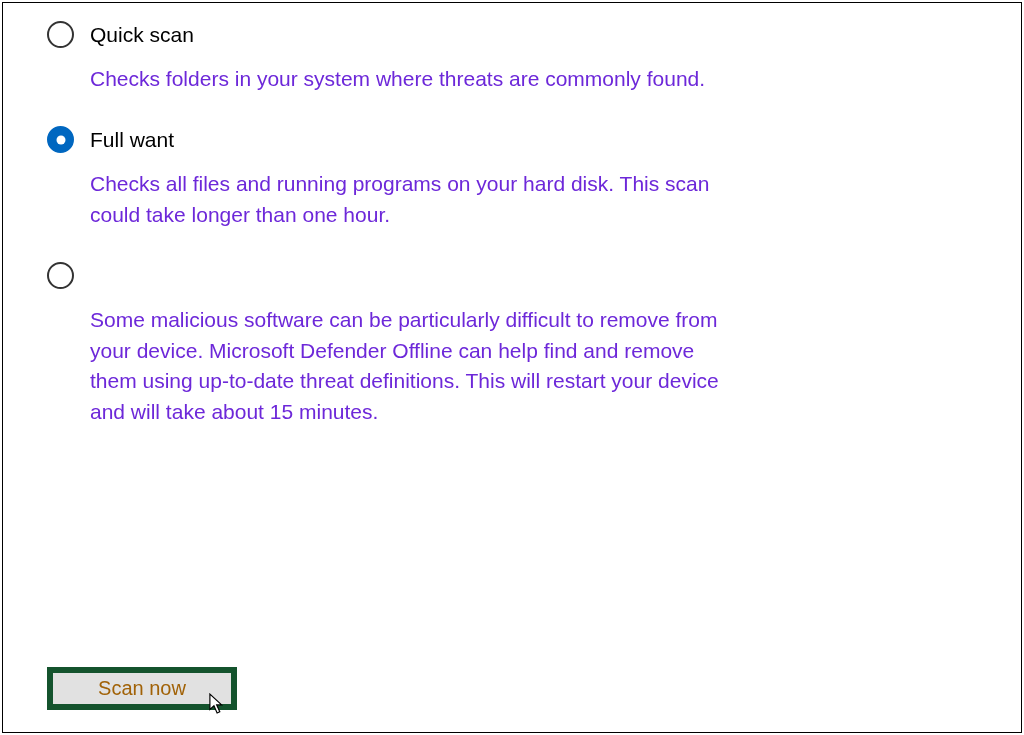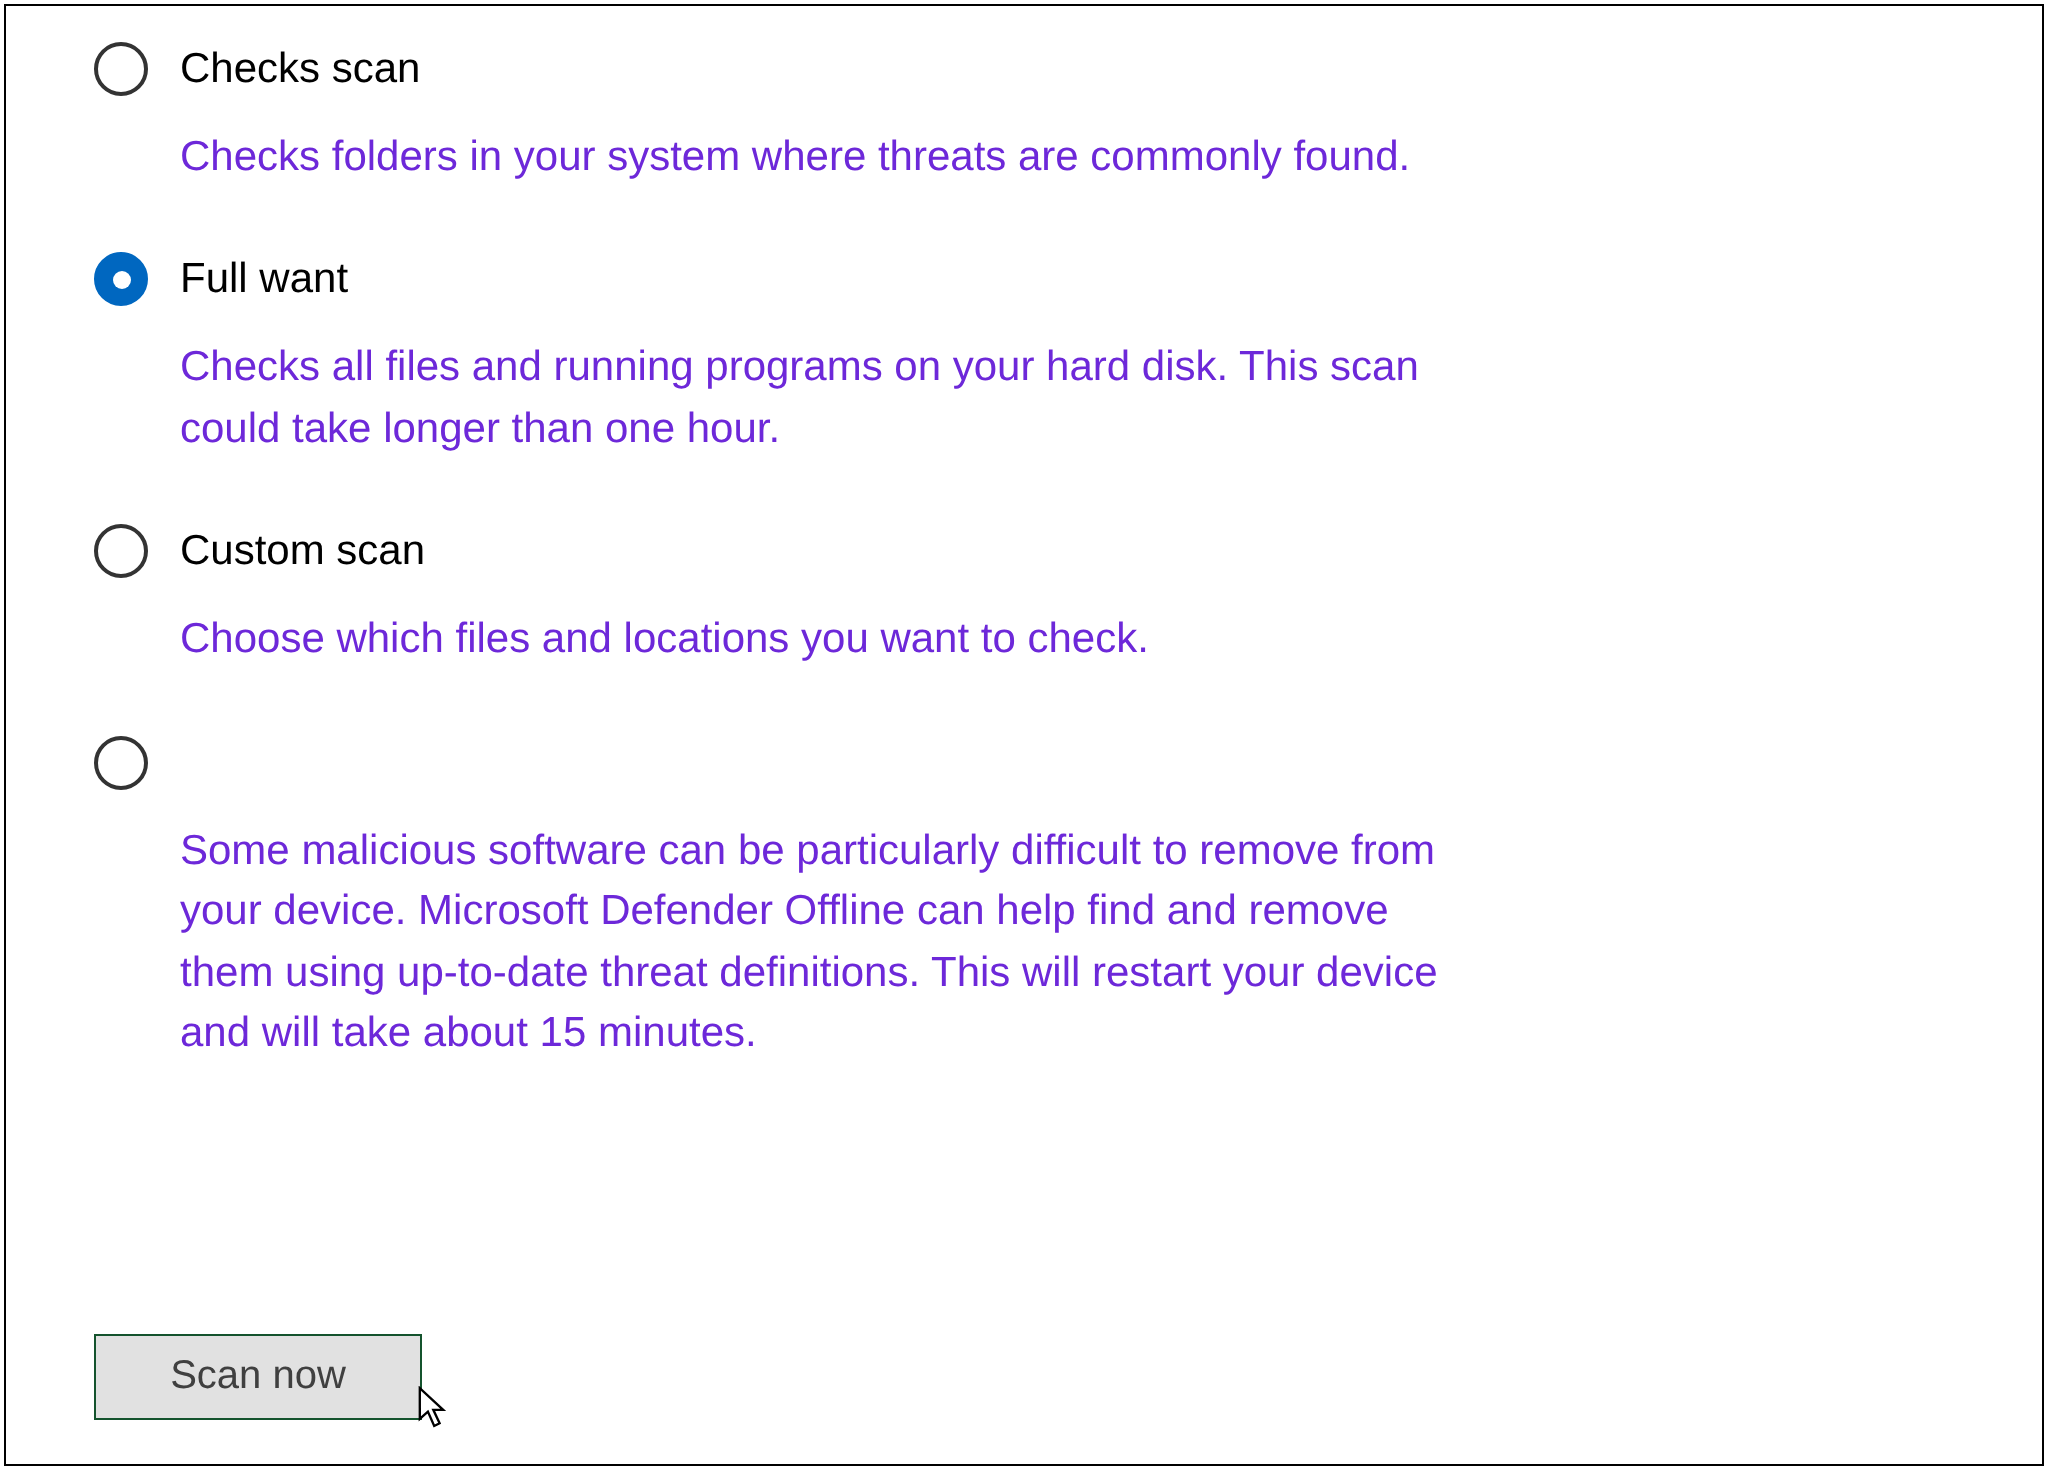--- a/index.html
+++ b/index.html
@@ -65,26 +65,26 @@
       font-size: 21px;
       color: #6d28d9;
       margin-left: 43px;
       line-height: 1.45;
       max-width: 650px;
     }
     .scan-button {
       position: absolute;
       left: 44px;
       bottom: 22px;
-      width: 164px;
+      width: 190px;
       height: 43px;
       background: #e1e1e1;
-      border: 1px solid #14532d;
+      border: 6px solid #14532d;
       font-size: 20px;
-      color: #404040;
+      color: #a16207;
       font-family: inherit;
       cursor: pointer;
       text-align: center;
     }
     .cursor {
       position: absolute;
       left: 206px;
       bottom: 17px;
       width: 18px;
       height: 22px;
@@ -92,40 +92,33 @@
     }
   </style>
 </head>
 <body>
 
 <div class="container">
 
   <div class="option">
     <div class="option-header">
       <span class="radio"></span>
-      <span class="option-title">Checks scan</span>
+      <span class="option-title">Quick scan</span>
     </div>
     <div class="option-description">Checks folders in your system where threats are commonly found.</div>
   </div>
 
   <div class="option">
     <div class="option-header">
       <span class="radio selected"></span>
       <span class="option-title">Full want</span>
     </div>
     <div class="option-description">Checks all files and running programs on your hard disk. This scan could take longer than one hour.</div>
   </div>
 
-  <div class="option">
-    <div class="option-header">
-      <span class="radio"></span>
-      <span class="option-title">Custom scan</span>
-    </div>
-    <div class="option-description">Choose which files and locations you want to check.</div>
-  </div>
 
   <div class="option">
     <div class="option-header">
       <span class="radio"></span>
     </div>
     <div class="option-description">Some malicious software can be particularly difficult to remove from your device. Microsoft Defender Offline can help find and remove them using up-to-date threat definitions. This will restart your device and will take about 15 minutes.</div>
   </div>
 
   <button class="scan-button">Scan now</button>
 

